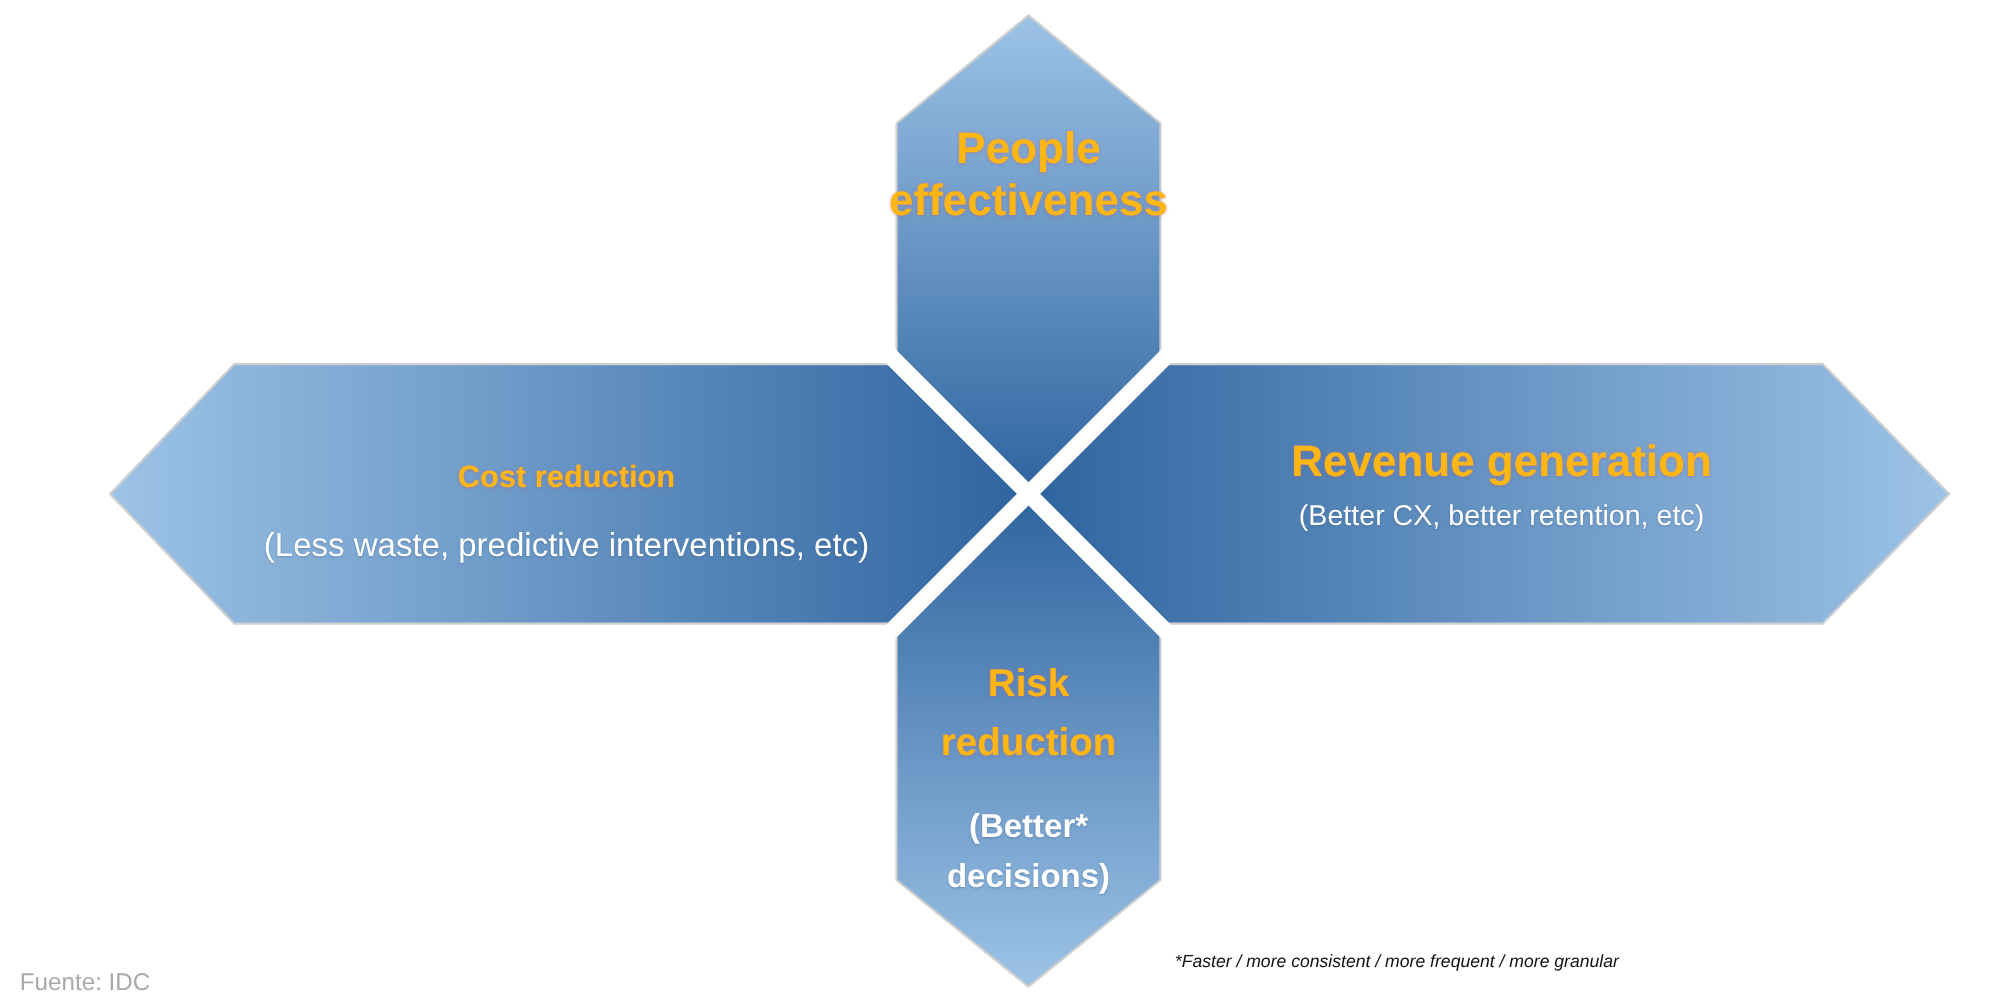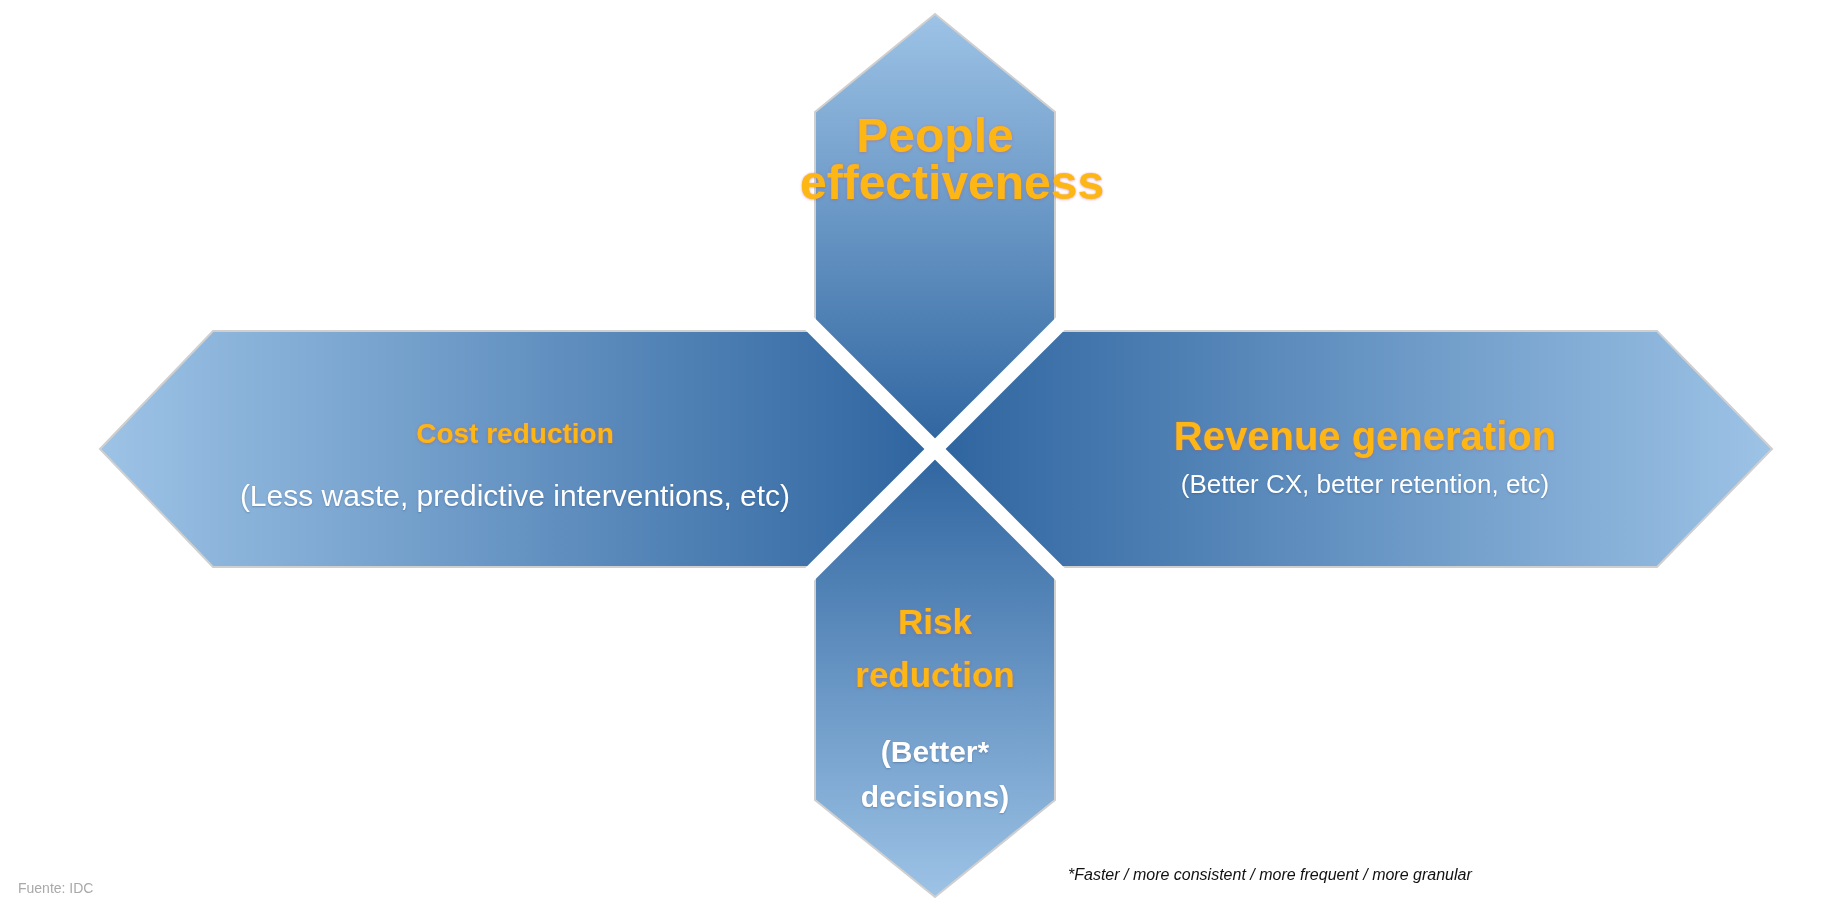--- a/index.html
+++ b/index.html
@@ -32,28 +32,28 @@
     text-shadow: 0 0 2px rgba(237,125,149,0.55), 0 1px 3px rgba(150,60,90,0.25);
     margin: 0 auto;
   }
   .arrow-subtitle {
     color: #ffffff;
     text-shadow: 0 1px 2px rgba(40,70,110,0.35);
     margin: 0 auto;
   }
   
   .block-up { left: 935px; top: 112px; width: 320px; }
-  .block-up .arrow-title { font-size: 48px; line-height: 47px; width: 270px; }
+  .block-up .arrow-title { font-size: 40px; line-height: 47px; width: 270px; }
   .block-up .arrow-subtitle { font-size: 30px; line-height: 47px; width: 250px; margin-top: 18px; }
   
   .block-left { left: 515px; top: 412px; width: 700px; }
   .block-left .arrow-title { font-size: 28px; line-height: 44px; }
   .block-left .arrow-subtitle { font-size: 30px; line-height: 36px; margin-top: 22px; }
   
-  .block-right { left: 1365px; top: 414px; width: 700px; }
+  .block-right { left: 1365px; top: 398px; width: 700px; }
   .block-right .arrow-title { font-size: 40px; line-height: 44px; }
   .block-right .arrow-subtitle { font-size: 26px; line-height: 36px; margin-top: 8px; }
   
   .block-down { left: 935px; top: 595px; width: 320px; }
   .block-down .arrow-title { font-size: 35px; line-height: 53px; width: 240px; }
   .block-down .arrow-subtitle { font-size: 30px; line-height: 45px; width: 175px; margin-top: 28px; font-weight: bold; }
 
   .footnote {
     position: absolute;
     left: 1068px;
@@ -61,21 +61,21 @@
     font-size: 16px;
     font-style: italic;
     font-weight: 500;
     color: #111111;
     white-space: nowrap;
   }
   .source-credit {
     position: absolute;
     left: 18px;
     top: 880px;
-    font-size: 14px;
+    font-size: 22px;
     color: #A9A9A9;
     white-space: nowrap;
   }
 </style>
 </head>
 <body>
 
 <div class="stage">
 
   <svg width="1832" height="912" viewBox="0 0 1832 912">

